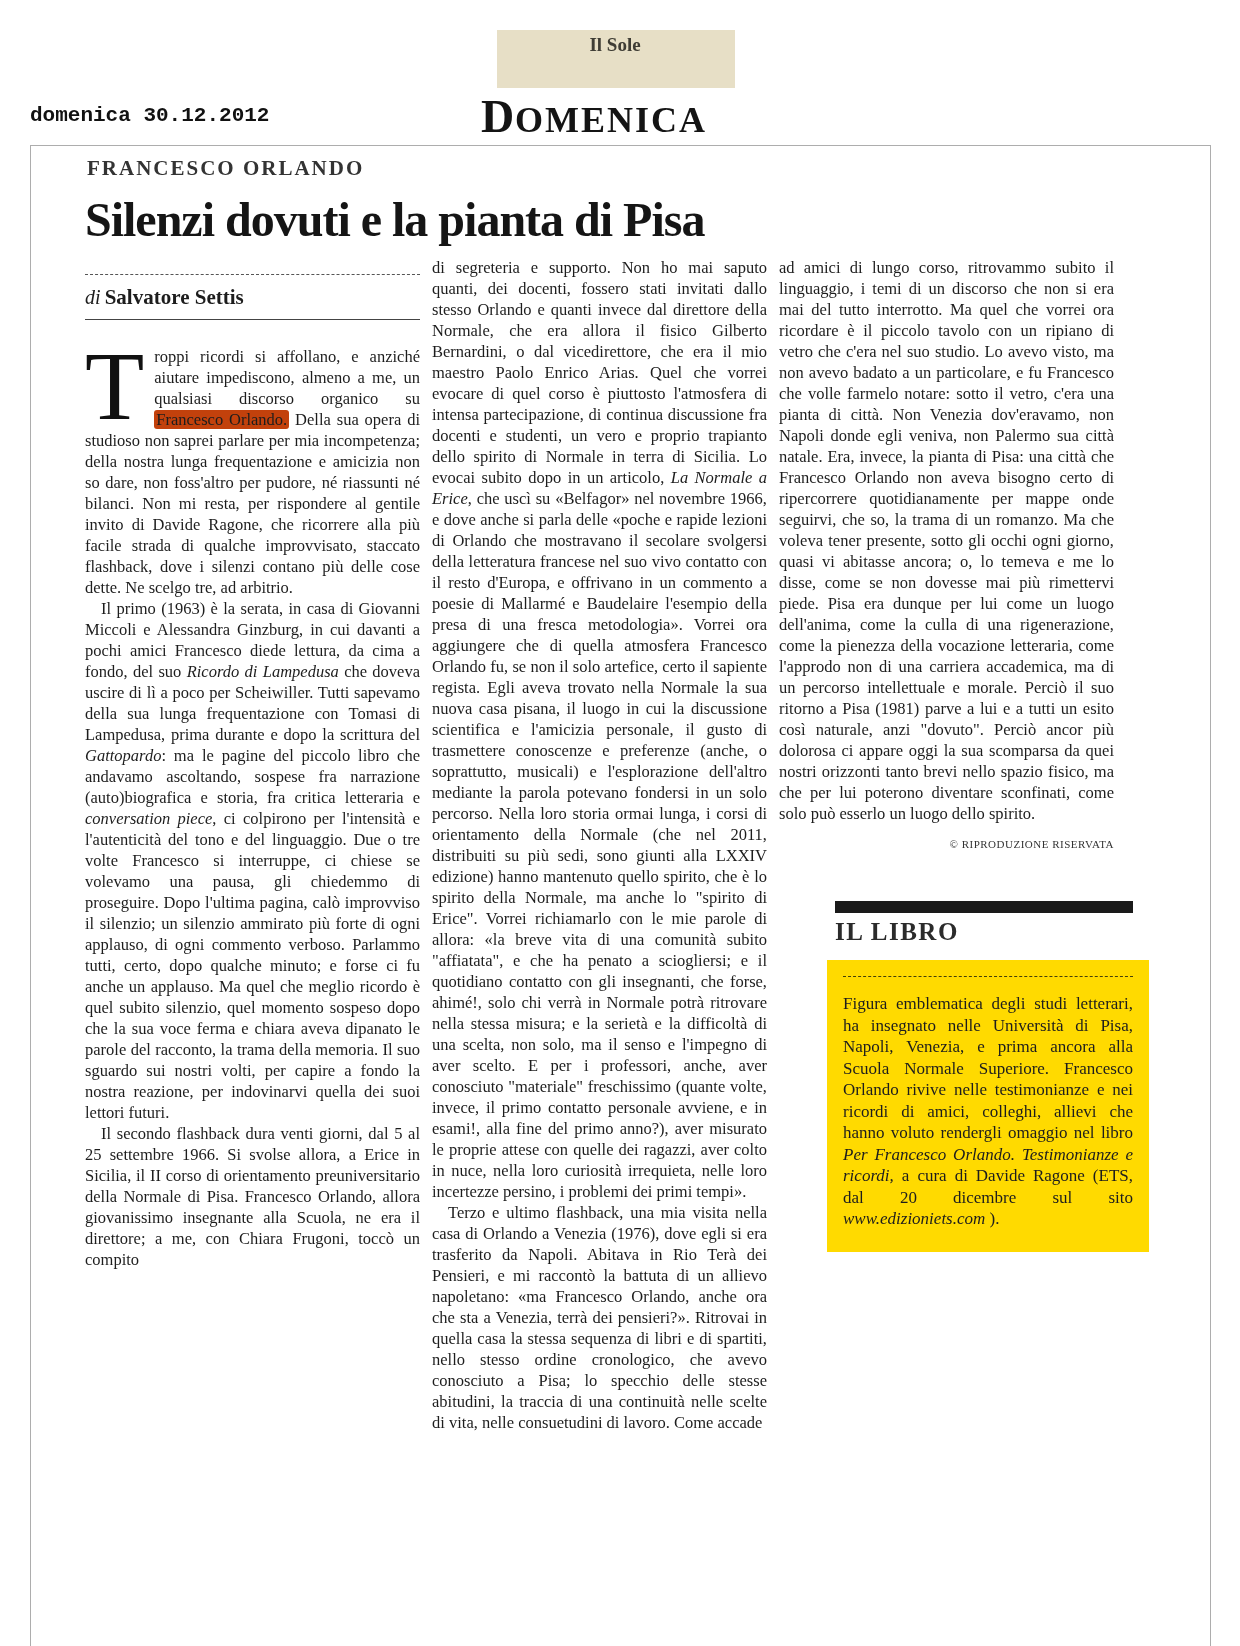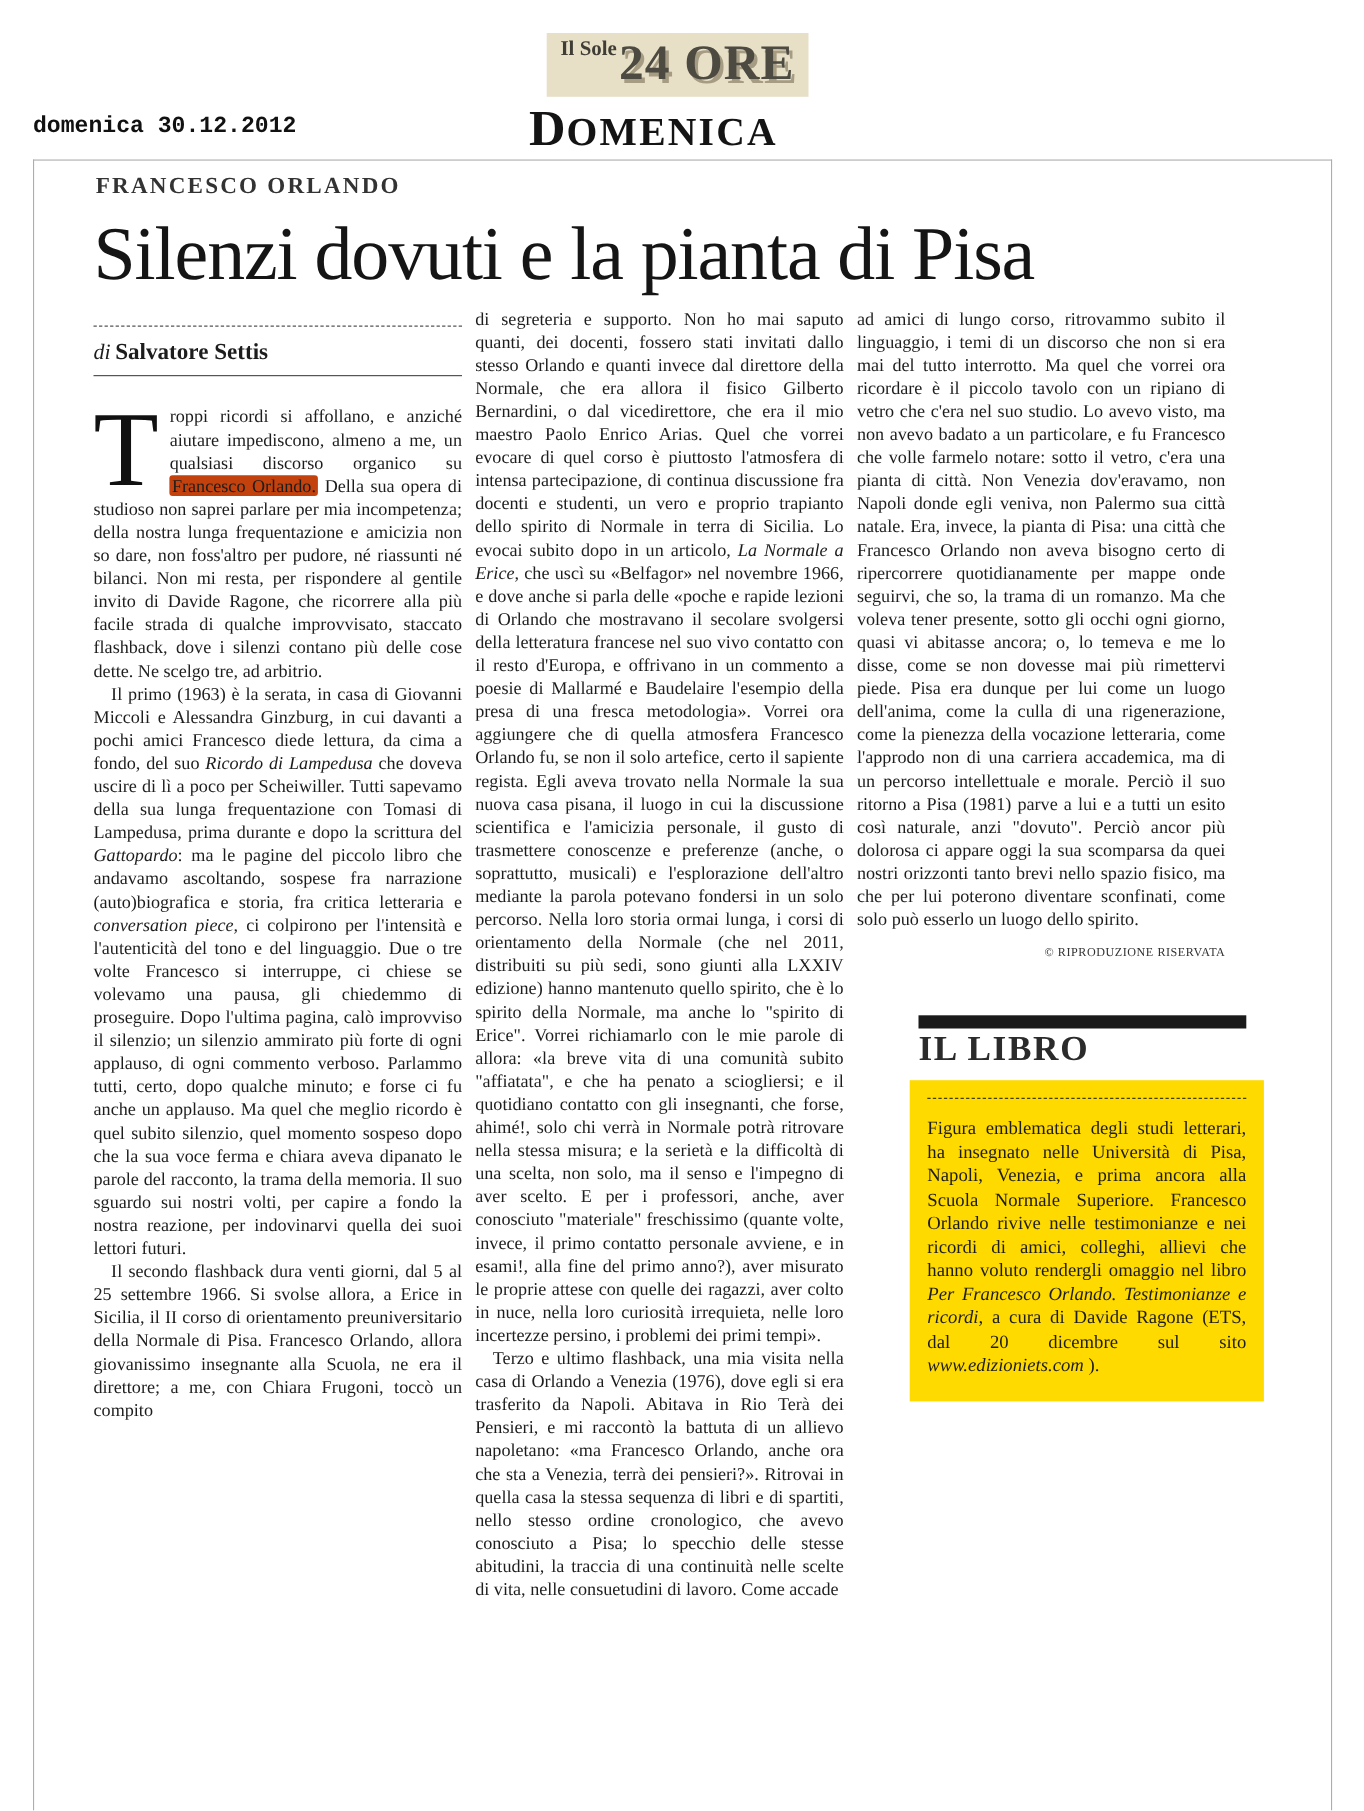--- a/index.html
+++ b/index.html
@@ -11,56 +11,55 @@
   .logo-box{position:absolute;left:497px;top:30px;width:238px;height:58px;background:#e7dfc6;display:flex;align-items:flex-start;justify-content:center;}
   .logo-ilsole{font-weight:bold;font-size:19px;color:#3f3d35;margin:4px 2px 0 0;}
   .logo-24ore{font-weight:bold;font-size:45px;line-height:54px;color:#4c4a41;letter-spacing:1px;text-shadow:3px 3px 0 #a59c83;}
   .domenica{position:absolute;left:444px;top:90px;width:300px;text-align:center;font-weight:bold;color:#141414;white-space:nowrap;}
   .domenica .big{font-size:46px;letter-spacing:1px;}
   .domenica .rest{font-size:36px;letter-spacing:2px;}
 
   
   .frame{position:absolute;left:30px;top:145px;width:1181px;height:1501px;border:1px solid #adadad;border-bottom:none;box-sizing:border-box;padding:6px 0 0 54px;background:#fff;}
   .kicker{margin:4px 0 0 2px;font-weight:bold;font-size:21px;letter-spacing:2px;color:#333;}
-  .headline{margin:14px 0 0 0;font-size:69px;line-height:1.05;letter-spacing:-1px;font-weight:400;color:#151515;white-space:nowrap;}
+  .headline{margin:14px 0 0 0;font-size:48px;line-height:1.05;letter-spacing:-1px;font-weight:700;color:#151515;white-space:nowrap;}
 
   
   .columns{display:flex;gap:12px;width:1030px;margin-top:12px;}
   .col{width:335px;flex:0 0 335px;font-size:16.5px;line-height:21px;text-align:justify;}
   .para{margin:0;}
   .para.indent{text-indent:16px;}
   .dropcap{float:left;font-size:97px;line-height:74px;padding:4px 10px 0 0;color:#111;}
   .run-italic{font-style:italic;}
   .run-highlight{background:#c2410c;border-radius:3px;padding:0 2px;box-decoration-break:clone;-webkit-box-decoration-break:clone;}
 
   
   .byline-block{margin:17px 0 26px 0;border-top:1px dashed #555;border-bottom:1px solid #444;padding:12px 0 10px 0;text-align:left;}
   .byline-prefix{font-style:italic;font-size:20px;}
   .byline-author{font-weight:bold;font-size:21px;}
 
   
   .copyright{margin-top:10px;text-align:right;font-size:11px;letter-spacing:0.5px;color:#333;}
 
   
   .libro-bar{width:298px;height:12px;background:#1a1a1a;margin:46px 0 0 56px;}
-  .libro-heading{margin:8px 0 18px 56px;font-weight:bold;font-size:32px;letter-spacing:1.5px;color:#2b2b2b;}
+  .libro-heading{margin:8px 0 18px 56px;font-weight:bold;font-size:25px;letter-spacing:1.5px;color:#2b2b2b;}
   .libro-box{width:322px;margin-left:48px;background:#ffda00;box-sizing:border-box;padding:16px 16px 22px 16px;}
   .libro-rule{border-top:1px dashed #44400a;margin-bottom:16px;}
   .libro-box .para{font-size:17px;line-height:21.5px;}
 </style>
 </head>
 <body>
 
 <div class="page">
 
   <div class="date">domenica 30.12.2012</div>
 
   <div class="logo-box">
     <span class="logo-ilsole">Il Sole</span>
-    <span class="logo-24ore">24 ORE</span>
   </div>
 
   <div class="domenica">
     <span class="big">D</span><span class="rest">OMENICA</span>
   </div>
 
   <div class="frame">
 
     <div class="kicker">FRANCESCO ORLANDO</div>
     <h1 class="headline">Silenzi dovuti e la pianta di Pisa</h1>

